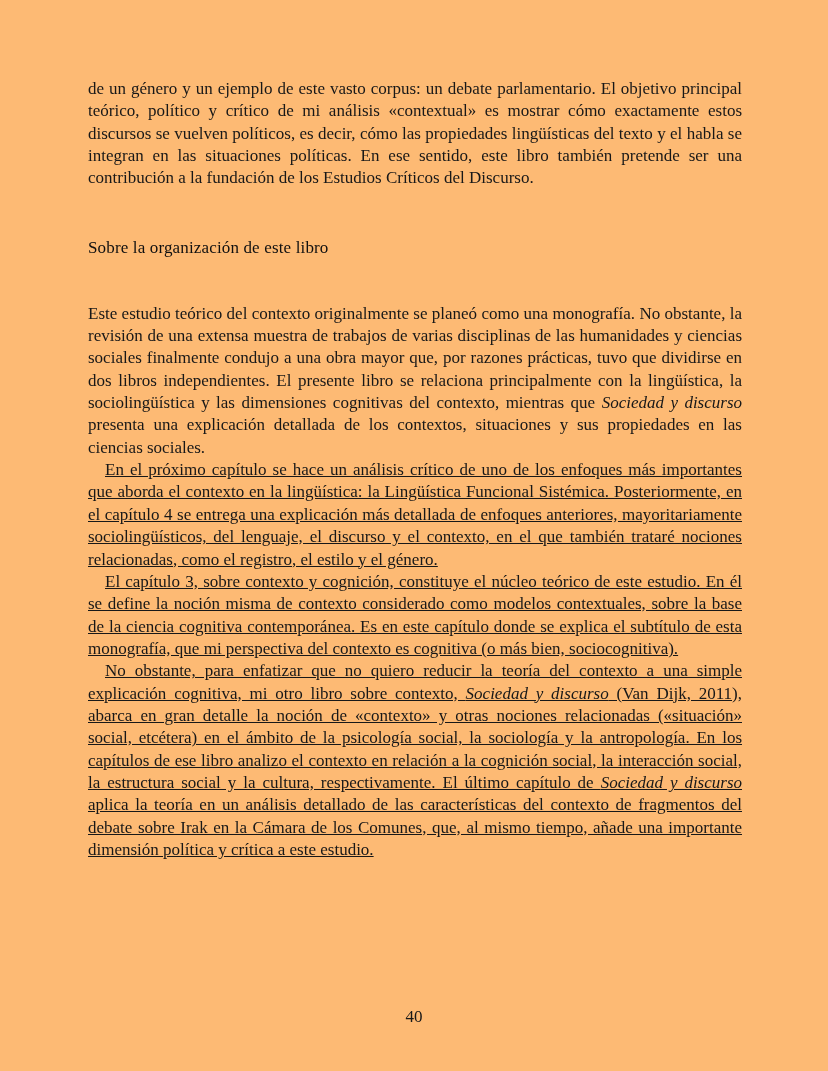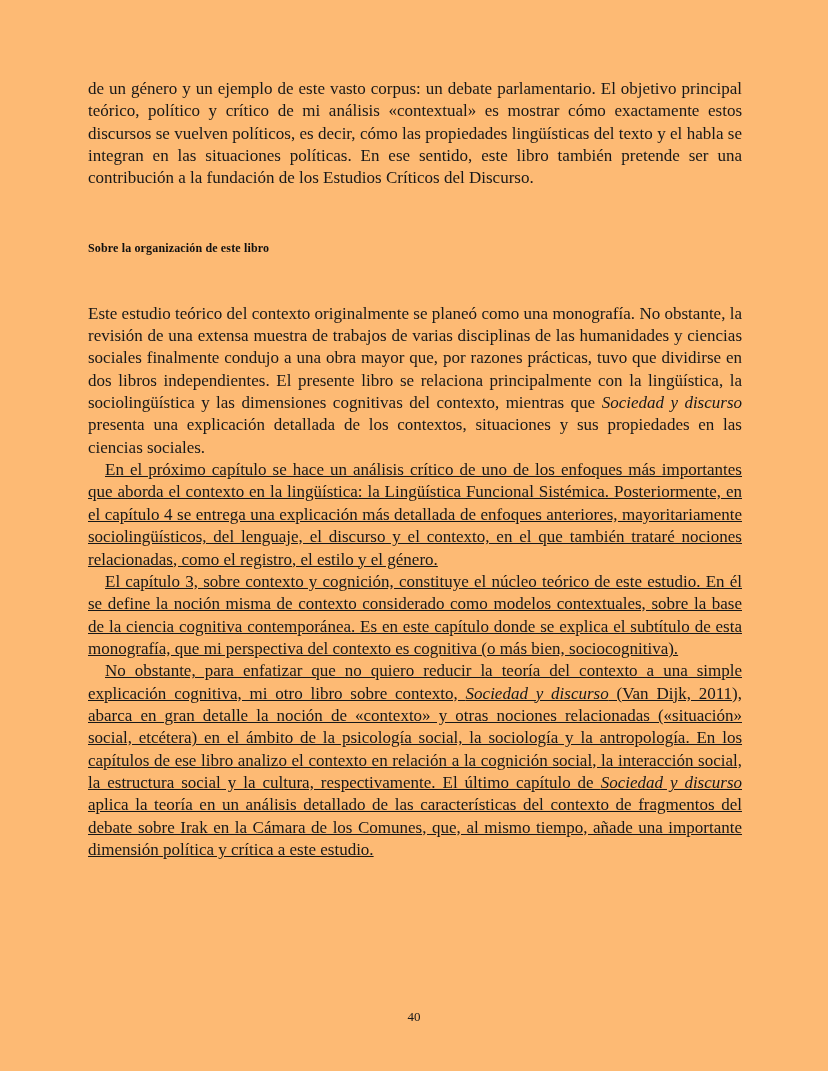--- a/index.html
+++ b/index.html
@@ -34,37 +34,37 @@
   }
   p.para.indent {
     text-indent: 17px;
     text-decoration: underline;
   }
   p.para.first {
     text-indent: 0;
   }
   h2.section-heading {
     margin: 0;
-    font-size: 12px;
+    font-size: 17px;
     line-height: 22px;
-    font-weight: bold;
+    font-weight: normal;
     text-align: left;
     color: #101010;
     letter-spacing: 0.15px;
   }
   .gap-before-heading { height: 47px; }
   .gap-after-heading  { height: 44px; }
   .italic { font-style: italic; }
   .page-number {
     position: absolute;
     left: 0;
     right: 0;
     top: 1006px;
     text-align: center;
-    font-size: 13px;
+    font-size: 17px;
     line-height: 22px;
     color: #181818;
     font-family: "Liberation Serif", "DejaVu Serif", serif;
   }
 </style>
 </head>
 <body>
 
 <div class="page">
 

